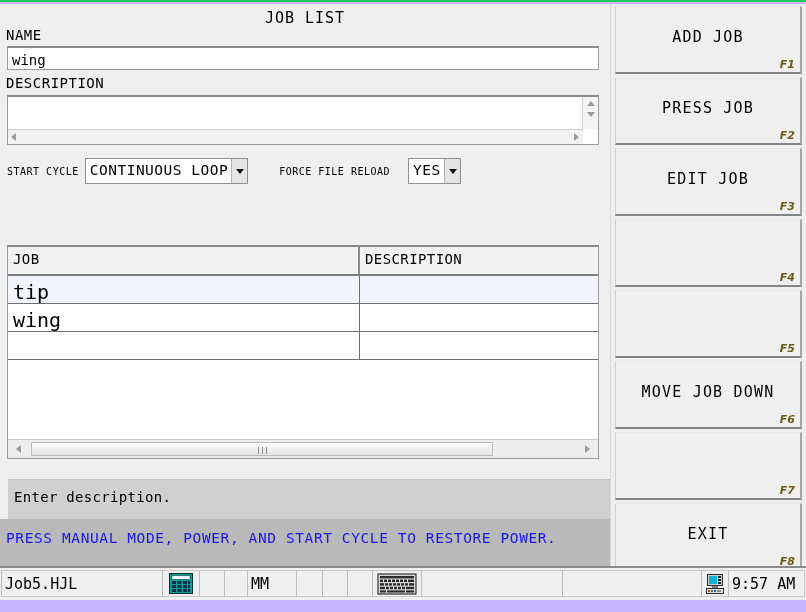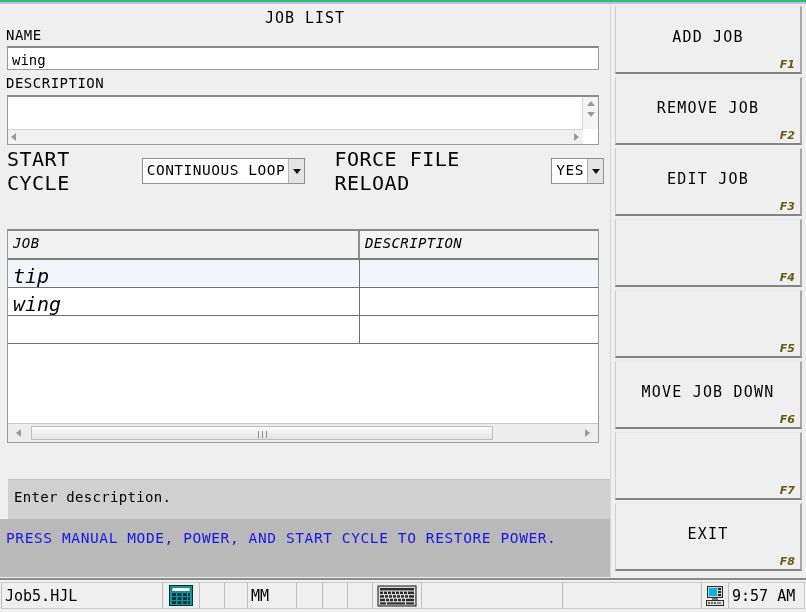--- a/index.html
+++ b/index.html
@@ -106,21 +106,21 @@
   
   .cyclerow {
     position: relative;
     margin-top: 12px;
     height: 28px;
     padding-left: 7px;
     display: flex;
     align-items: center;
   }
   .cyclerow .lbl {
-    font-size: 20px;
+    font-size: 10px;
     letter-spacing: 0.5px;
     color: #000;
   }
   .combo {
     display: inline-flex;
     align-items: stretch;
     height: 26px;
     background: #ffffff;
     border: 1px solid #8f8f8f;
     box-sizing: border-box;
@@ -145,27 +145,26 @@
     width: 0; height: 0;
     border-left: 4px solid transparent;
     border-right: 4px solid transparent;
     border-top: 5px solid #111;
   }
   .spacer-lg { width: 25px; display:inline-block; }
 
   
   .tablewrap {
     position: absolute;
-    left: 7px; top: 225px;
+    left: 7px; top: 241px;
     width: 592px; height: 214px;
     border: 1px solid #9a9a9a;
     border-top: 2px solid #8a8a8a;
     background: #ffffff;
     box-sizing: border-box;
-    font-style: italic;
   }
   .thead {
     display: flex;
     height: 27px;
     background: #f2f2f2;
     border-bottom: 2px solid #7d7d7d;
   }
   .th {
     font-size: 14px;
     letter-spacing: 0.4px;
@@ -287,21 +286,21 @@
     font-family: "DejaVu Sans", sans-serif;
     font-size: 11px;
     font-weight: bold;
     font-style: italic;
     color: #6b5a10;
   }
 
   
   #statusbar {
     position: absolute;
-    left: 0; bottom: 0;
+    left: 0; bottom: 12px;
     width: 806px; height: 34px;
     background: #efefef;
     border-top: 2px solid #8b8b8b;
     box-sizing: border-box;
     display: flex;
     align-items: stretch;
     padding: 2px 2px 3px 1px;
   }
   .scell {
     border: 1px solid #c9c9c9;
@@ -421,21 +420,21 @@
   </div>
 
   <div id="fkeys">
 
     <div class="fbtn">
       <span class="flabel">ADD JOB</span>
       <span class="fkey">F1</span>
     </div>
 
     <div class="fbtn">
-      <span class="flabel">REMOVE JOB</span>
+      <span class="flabel">PRESS JOB</span>
       <span class="fkey">F2</span>
     </div>
 
     <div class="fbtn">
       <span class="flabel">EDIT JOB</span>
       <span class="fkey">F3</span>
     </div>
 
     <div class="fbtn">
       <span class="flabel"></span>

